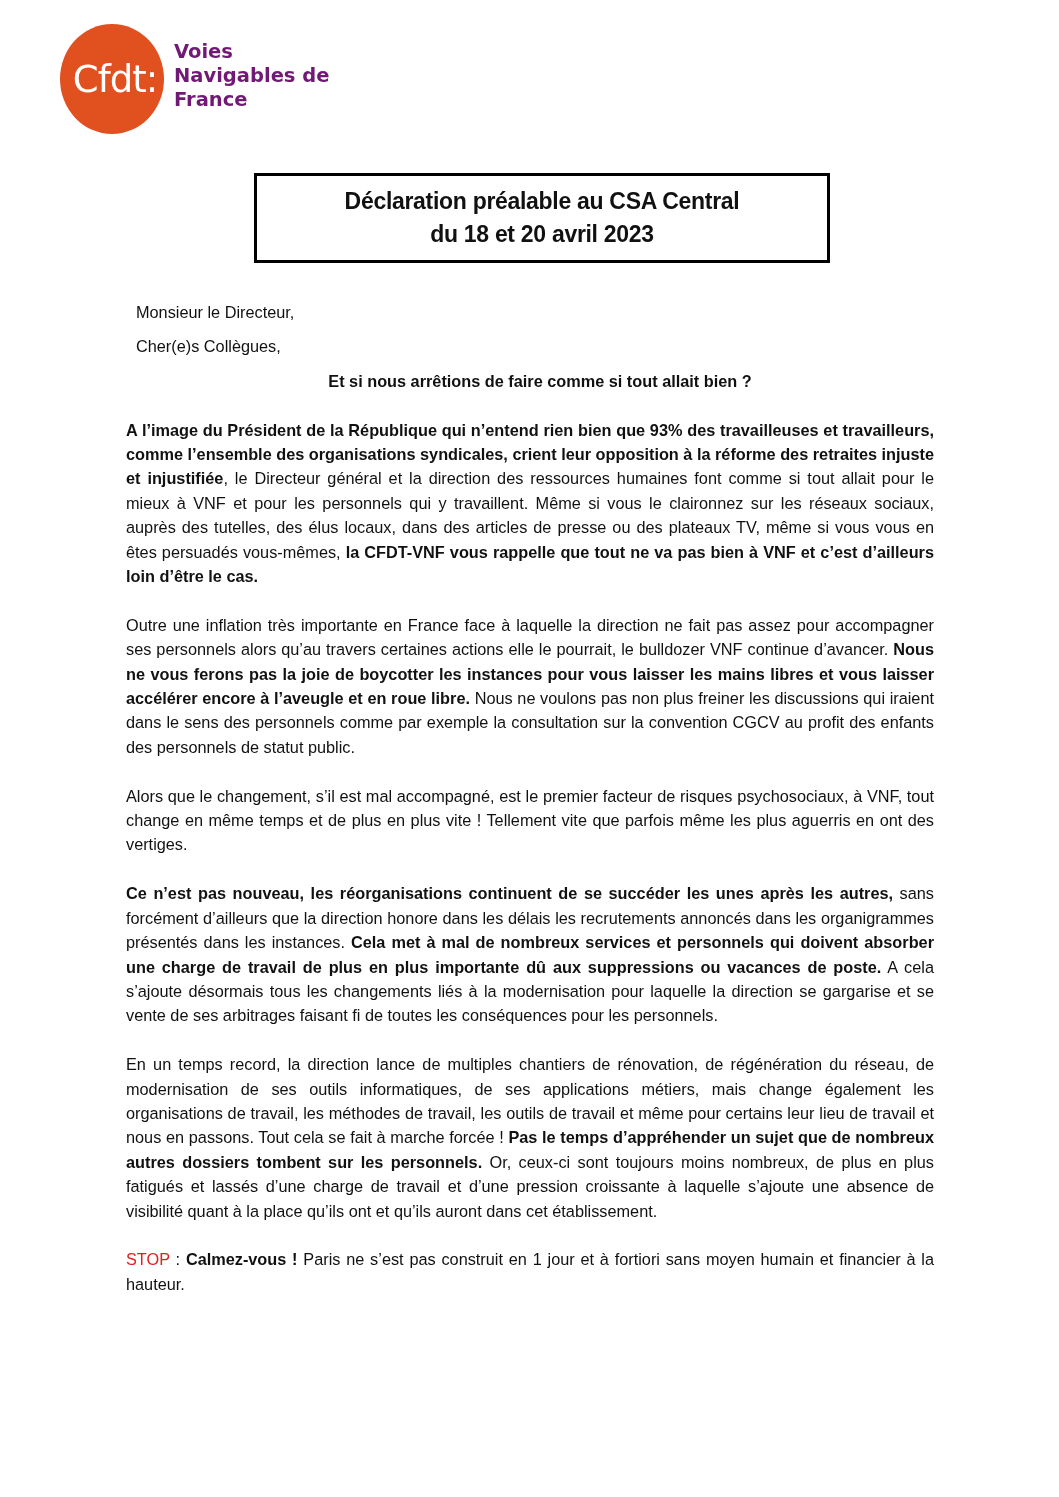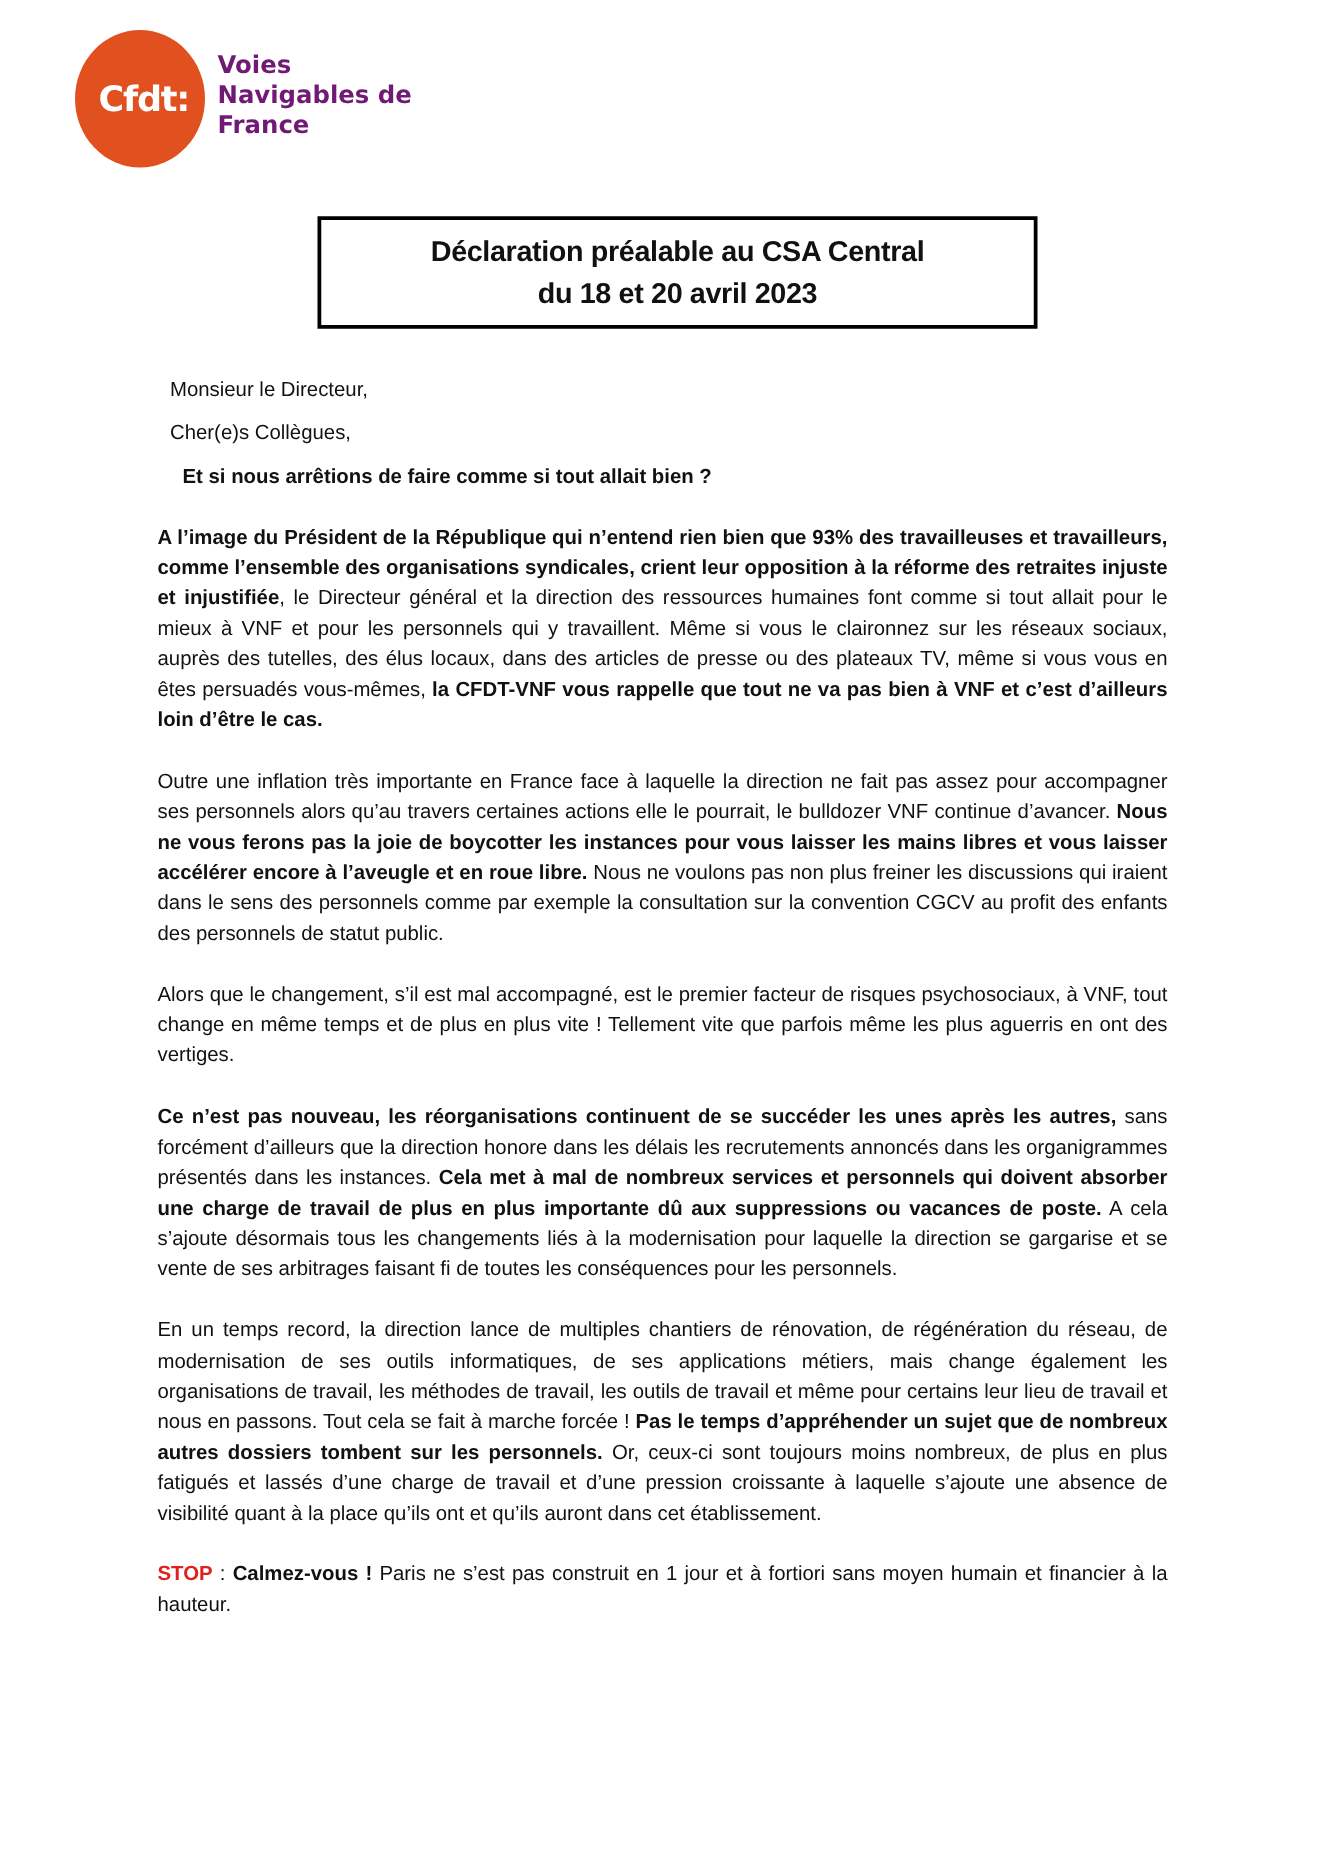--- a/index.html
+++ b/index.html
@@ -1,29 +1,29 @@
 <!DOCTYPE html>
 <html><head>
   <meta charset="utf-8">
   <style>
     html, body { margin: 0; padding: 0; background: #ffffff; }
     body { width: 1059px; height: 1497px; position: relative; overflow: hidden; font-family: "Liberation Sans", sans-serif; color: #111; }
     .logo { position: absolute; left: 60px; top: 24px; width: 300px; height: 140px; }
     .logo-circle { position: absolute; left: 0; top: 0; width: 104px; height: 110px; border-radius: 50%; background: #e1501f; display: flex; align-items: center; justify-content: center; }
-    .logo-mark { color: #fff; font-family: "DejaVu Sans", sans-serif; font-weight: bold; font-size: 28px; letter-spacing: -1px; margin-left: 6px; }
+    .logo-mark { color: #fff; font-family: "DejaVu Sans", sans-serif; font-weight: normal; font-size: 37px; letter-spacing: -1px; margin-left: 6px; }
     .logo-mark .colon { color: #fff; }
     .logo-text { position: absolute; left: 114px; top: 16px; color: #701a75; font-family: "DejaVu Sans", sans-serif; font-weight: bold; font-size: 19.5px; line-height: 24px; }
     .title-box { position: absolute; left: 254px; top: 173px; width: 576px; height: 90px; border: 3.5px solid #000; box-sizing: border-box; display: flex; flex-direction: column; align-items: center; justify-content: center; }
     .title-line { font-family: "Liberation Sans", sans-serif; font-weight: bold; font-size: 23px; line-height: 33px; letter-spacing: -0.3px; }
     .content { position: absolute; left: 126px; top: 290px; width: 808px; font-family: "Liberation Sans", sans-serif; font-size: 16.3px; line-height: 24.4px; }
     .salutation { margin: 10px; }
-    .tagline { margin: 0; font-weight: bold; padding-left: 20px; }
+    .tagline { margin: 0; text-align: center; font-weight: bold; padding-left: 20px; }
     .para { margin: 24.4px 0 0 0; text-align: justify; }
     .para b { font-weight: bold; }
-    .stop { color: #e0201f; font-weight: bold; }
+    .stop { color: #e0201f; font-weight: normal; }
   </style>
 </head>
 <body>
 
 <div class="logo">
   <div class="logo-circle">
     <span class="logo-mark"><span>Cfdt</span><span class="colon">:</span></span>
   </div>
   <div class="logo-text">
     <div>Voies</div>

